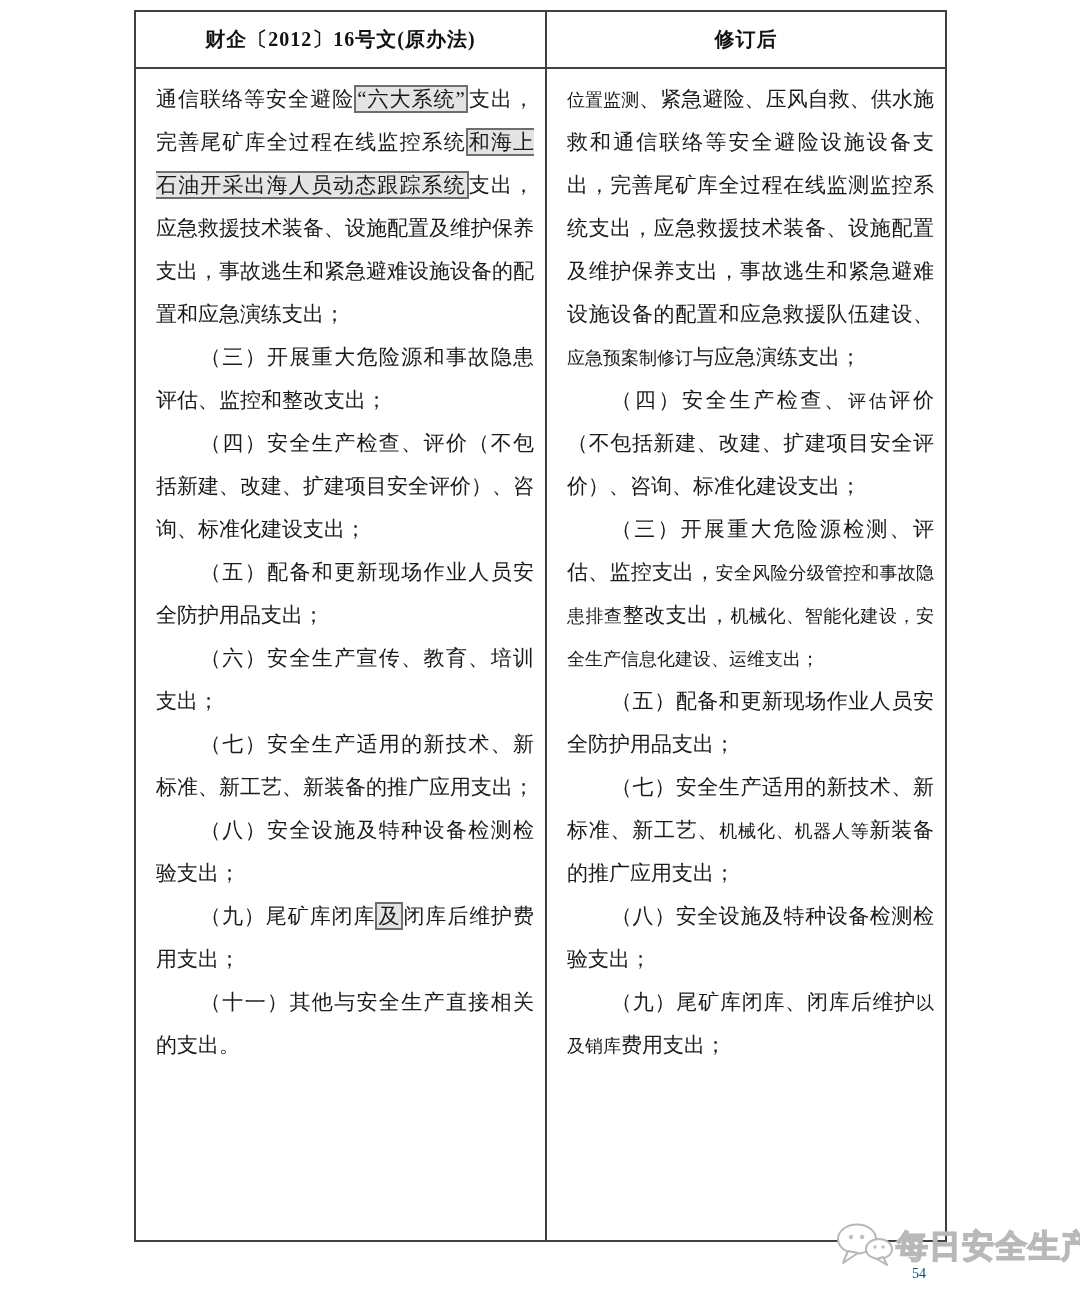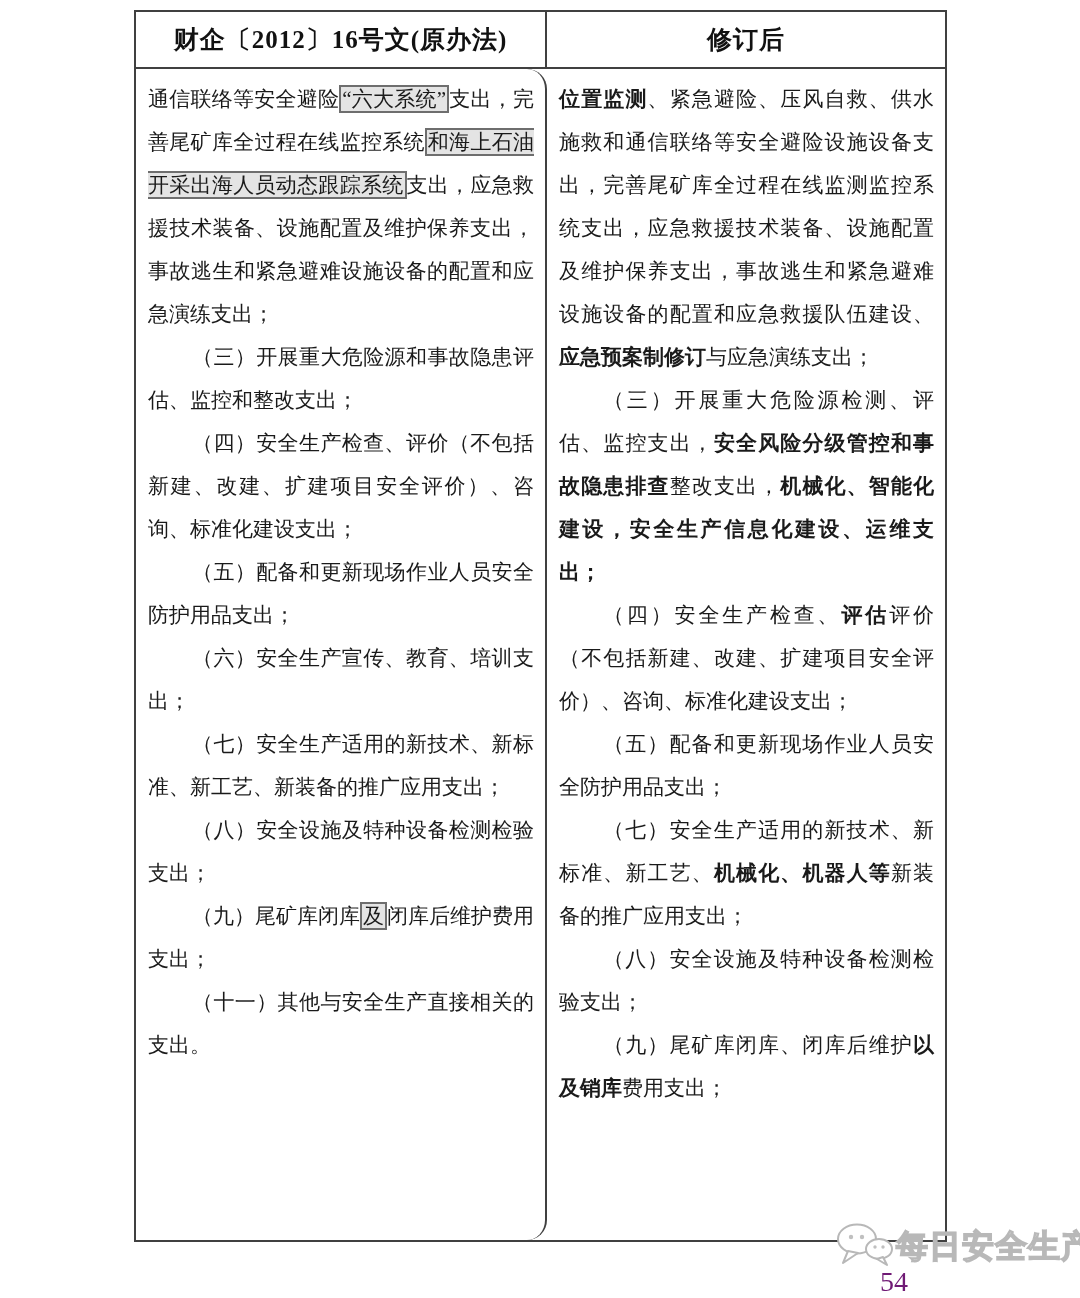--- a/index.html
+++ b/index.html
@@ -23,47 +23,46 @@
   }
   .header-row {
     display: flex;
     height: 57px;
     border-bottom: 2px solid #404040;
     flex: none;
   }
   .hdr-cell {
     display: flex; align-items: center; justify-content: center;
     font-weight: bold;
-    font-size: 25px;
+    font-size: 20px;
     letter-spacing: 1px;
     color: #111;
   }
   .hdr-left { width: 411px; border-right: 2px solid #404040; }
   .hdr-right { flex: 1; }
 
   .body-row { display: flex; flex: 1; min-height: 0; }
   .cell {
     overflow: hidden;
-    padding: 9px 11px 0 12px;
+    padding: 9px 11px 0 20px;
     font-size: 21px;
     line-height: 43px;
     text-align: justify;
     text-justify: inter-character;
-    border-radius: 20px;
   }
   .cell-left { width: 411px; border-right: 2px solid #404040; }
   .cell-right { flex: 1; }
 
   .para { text-align: justify; text-justify: inter-character; }
   .para.indent { text-indent: 44px; }
 
   .seg-bold {
-    font-weight: 700;
+    font-weight: 400;
     font-family: "DejaVu Sans", "Liberation Sans", sans-serif;
-    font-size: 21px;
+    font-size: 18px;
     margin-top: 28px;
   }
   .seg-boxed {
     background: #e4e4e4;
     border: 2px solid #6e6e6e;
     padding: 0 1px;
   }
 
   .watermark {
     position: absolute;
@@ -77,23 +76,23 @@
     font-family: "DejaVu Sans", "Liberation Sans", sans-serif;
     font-size: 32px;
     font-weight: bold;
     color: #ffffff;
     -webkit-text-stroke: 1.4px #b8b8b8;
     text-shadow: 0 0 1px #c8c8c8;
     letter-spacing: 1px;
   }
   .page-number {
     position: absolute;
-    left: 880px; top: 1266px;
-    font-size: 28px;
-    color: #701a75;
+    left: 912px; top: 1266px;
+    font-size: 14px;
+    color: #0c4a6e;
   }
 </style>
 </head>
 <body>
 
 <div class="page">
 
   <div class="doc-table">
     <div class="header-row">
       <div class="hdr-cell hdr-left">
@@ -110,22 +109,22 @@
           <div class="para indent"><span class="">（四）安全生产检查、评价（不包括新建、改建、扩建项目安全评价）、咨询、标准化建设支出；</span></div>
           <div class="para indent"><span class="">（五）配备和更新现场作业人员安全防护用品支出；</span></div>
           <div class="para indent"><span class="">（六）安全生产宣传、教育、培训支出；</span></div>
           <div class="para indent"><span class="">（七）安全生产适用的新技术、新标准、新工艺、新装备的推广应用支出；</span></div>
           <div class="para indent"><span class="">（八）安全设施及特种设备检测检验支出；</span></div>
           <div class="para indent"><span class="">（九）尾矿库闭库</span><span class="seg-boxed">及</span><span class="">闭库后维护费用支出；</span></div>
           <div class="para indent"><span class="">（十一）其他与安全生产直接相关的支出。</span></div>
         </div>
       <div class="cell cell-right" id="right-paras">
           <div class="para"><span class="seg-bold">位置监测</span><span class="">、紧急避险、压风自救、供水施救和通信联络等安全避险设施设备支出，完善尾矿库全过程在线监测监控系统支出，应急救援技术装备、设施配置及维护保养支出，事故逃生和紧急避难设施设备的配置和应急救援队伍建设、</span><span class="seg-bold">应急预案制修订</span><span class="">与应急演练支出；</span></div>
+          <div class="para indent"><span class="">（四）安全生产检查、</span><span class="seg-bold">评估</span><span class="">评价（不包括新建、改建、扩建项目安全评价）、咨询、标准化建设支出；</span></div>
           <div class="para indent"><span class="">（三）开展重大危险源检测、评估、监控支出，</span><span class="seg-bold">安全风险分级管控和事故隐患排查</span><span class="">整改支出，</span><span class="seg-bold">机械化、智能化建设，安全生产信息化建设、运维支出；</span></div>
-          <div class="para indent"><span class="">（四）安全生产检查、</span><span class="seg-bold">评估</span><span class="">评价（不包括新建、改建、扩建项目安全评价）、咨询、标准化建设支出；</span></div>
           <div class="para indent"><span class="">（五）配备和更新现场作业人员安全防护用品支出；</span></div>
           <div class="para indent"><span class="">（七）安全生产适用的新技术、新标准、新工艺、</span><span class="seg-bold">机械化、机器人等</span><span class="">新装备的推广应用支出；</span></div>
           <div class="para indent"><span class="">（八）安全设施及特种设备检测检验支出；</span></div>
           <div class="para indent"><span class="">（九）尾矿库闭库、闭库后维护</span><span class="seg-bold">以及销库</span><span class="">费用支出；</span></div>
           <div class="para indent"></div>
         </div>
     </div>
   </div>
 
   <div class="watermark">

